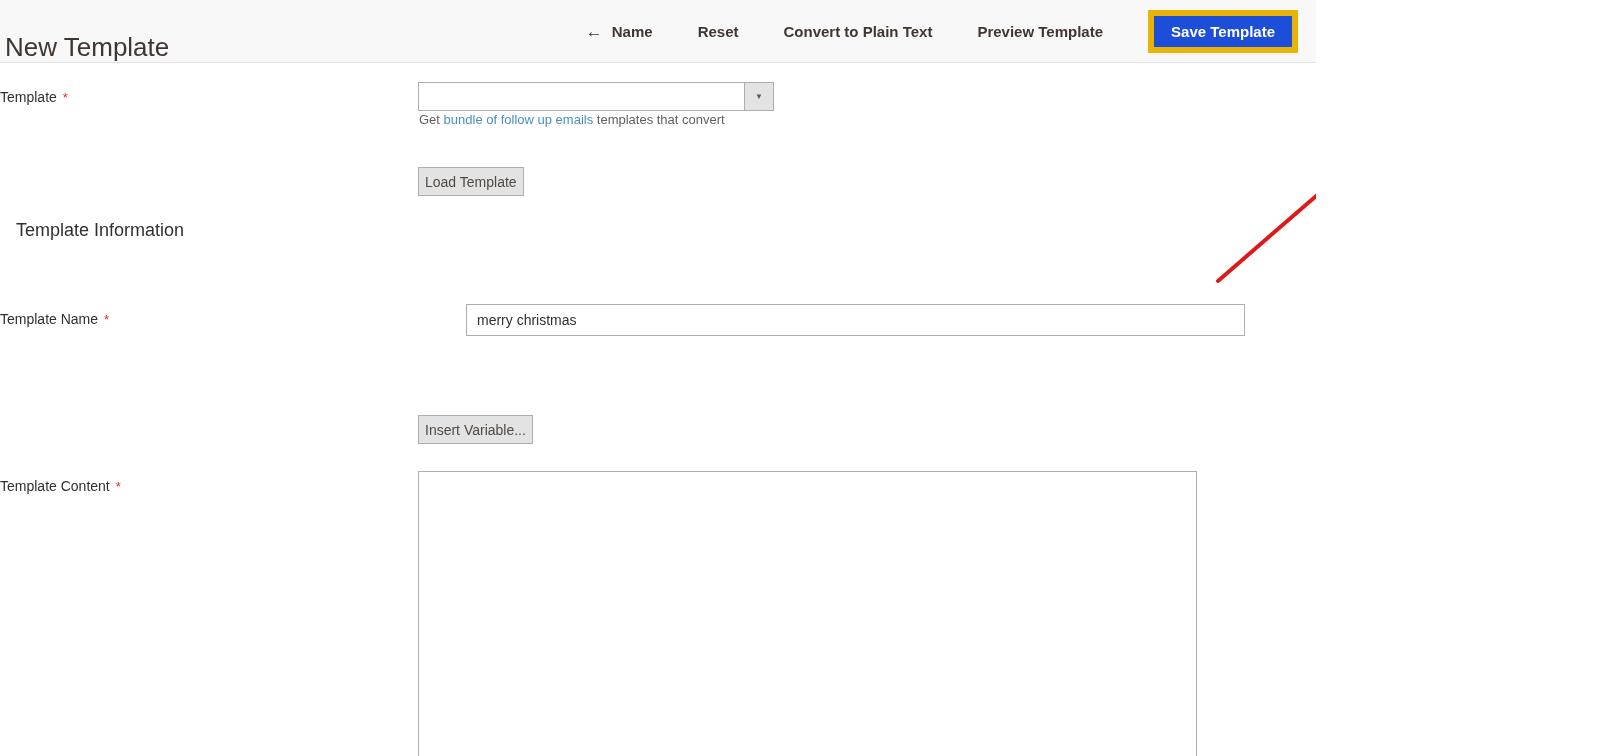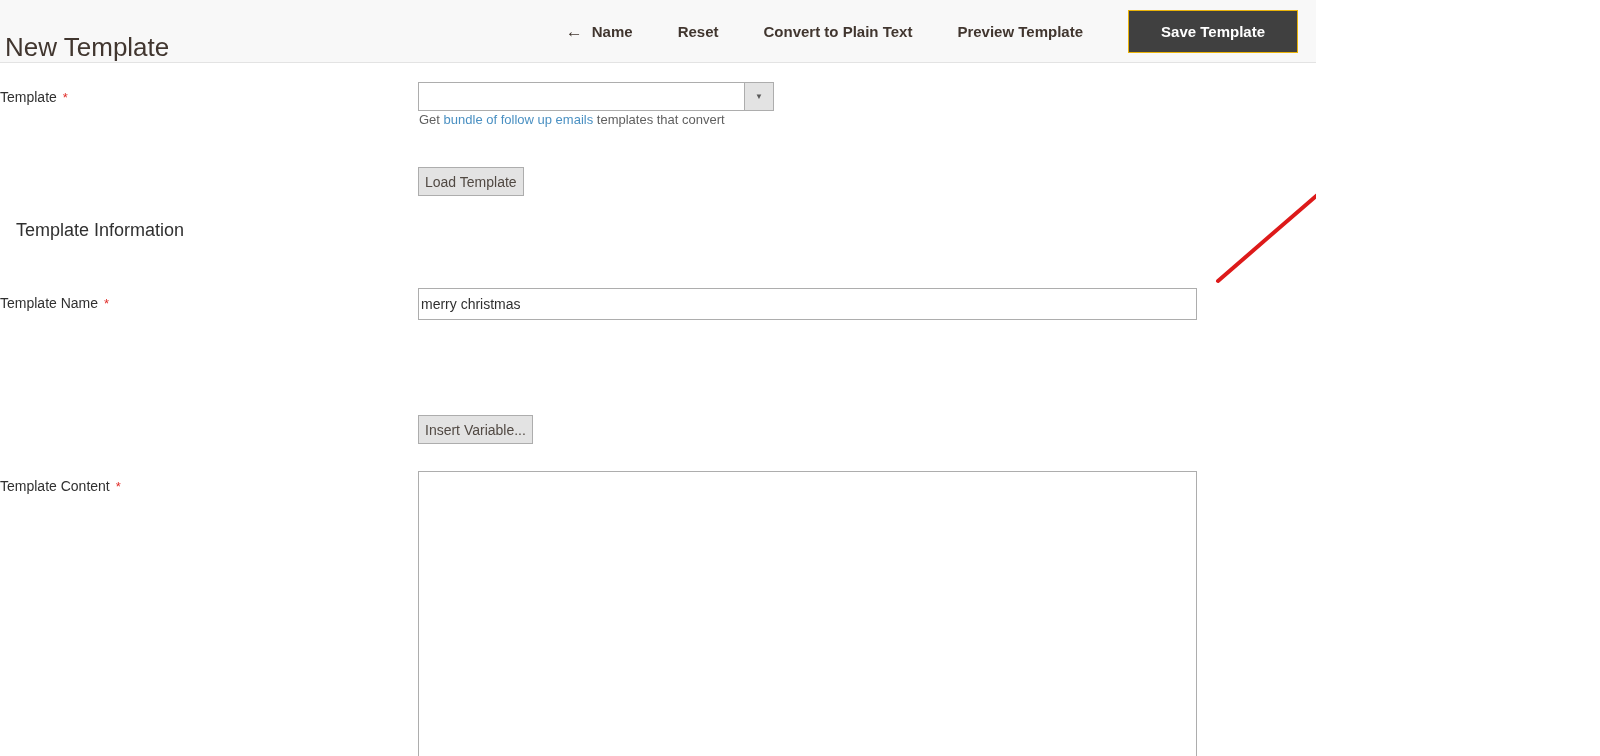--- a/index.html
+++ b/index.html
@@ -46,28 +46,28 @@
     font-weight: 700;
     color: #41362f;
     cursor: pointer;
     display: flex;
     align-items: center;
     gap: 9px;
     white-space: nowrap;
   }
   .back-arrow { font-size: 17px; font-weight: 400; line-height: 1; }
   .save-btn {
-    background: #404040;
-    border: 1px solid #eab308;
+    background: #1d4ed8;
+    border: 6px solid #eab308;
     color: #ffffff;
     font-family: inherit;
     font-size: 15px;
     font-weight: 700;
     height: 43px;
-    padding: 0 32px;
+    padding: 0 17px;
     cursor: pointer;
     white-space: nowrap;
   }
 
   
   .annotation-box {
     position: absolute;
     left: 1437px; top: 3px;
     width: 160px; height: 75px;
     border: 4px solid #dd1a1a;
@@ -154,37 +154,37 @@
   }
 
   .text-input {
     width: 779px;
     height: 32px;
     border: 1px solid #adadad;
     background: #ffffff;
     font-family: inherit;
     font-size: 14px;
     color: #303030;
-    padding: 0 2px;
+    padding: 0 10px;
   }
   .text-input.subject { height: 31px; }
   .content-textarea {
     width: 779px;
     height: 310px;
     border: 1px solid #adadad;
     background: #ffffff;
     font-family: inherit;
     font-size: 14px;
     color: #303030;
     padding: 8px 10px;
     resize: none;
   }
 
   .row-template { top: 82px; }
-  .row-name     { top: 288px; }
+  .row-name     { top: 304px; gap: 48px; }
   .row-subject  { top: 347px; }
   .row-content  { top: 471px; }
 </style>
 </head>
 <body>
 
 <div class="screen">
 
   <div class="header">
     <h1 class="page-title">New Template</h1>

